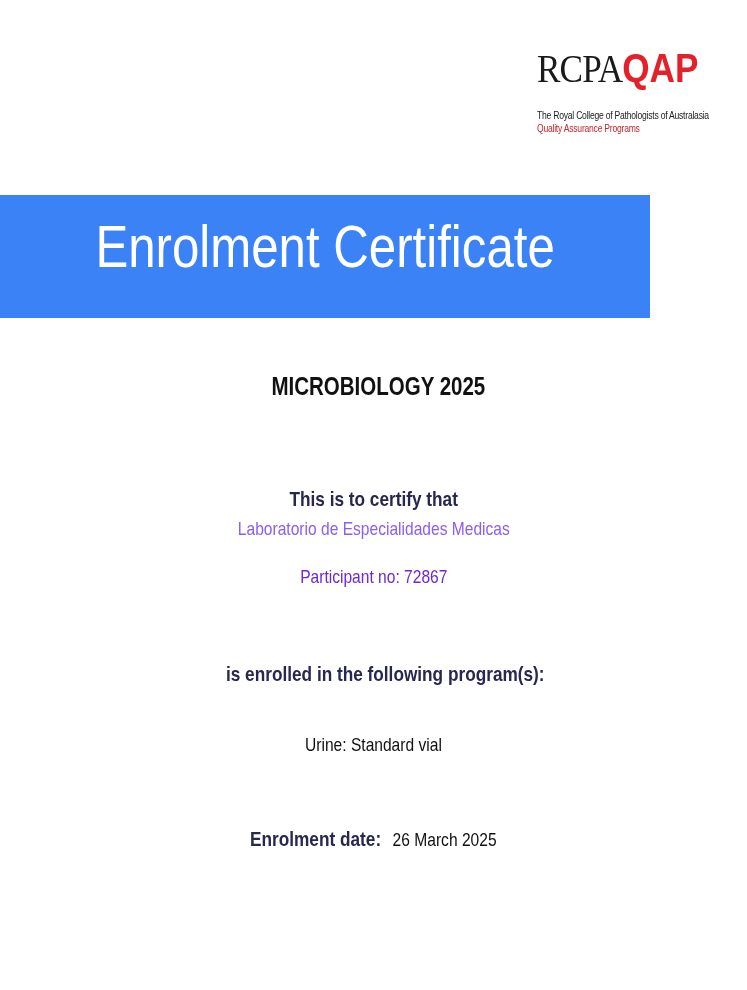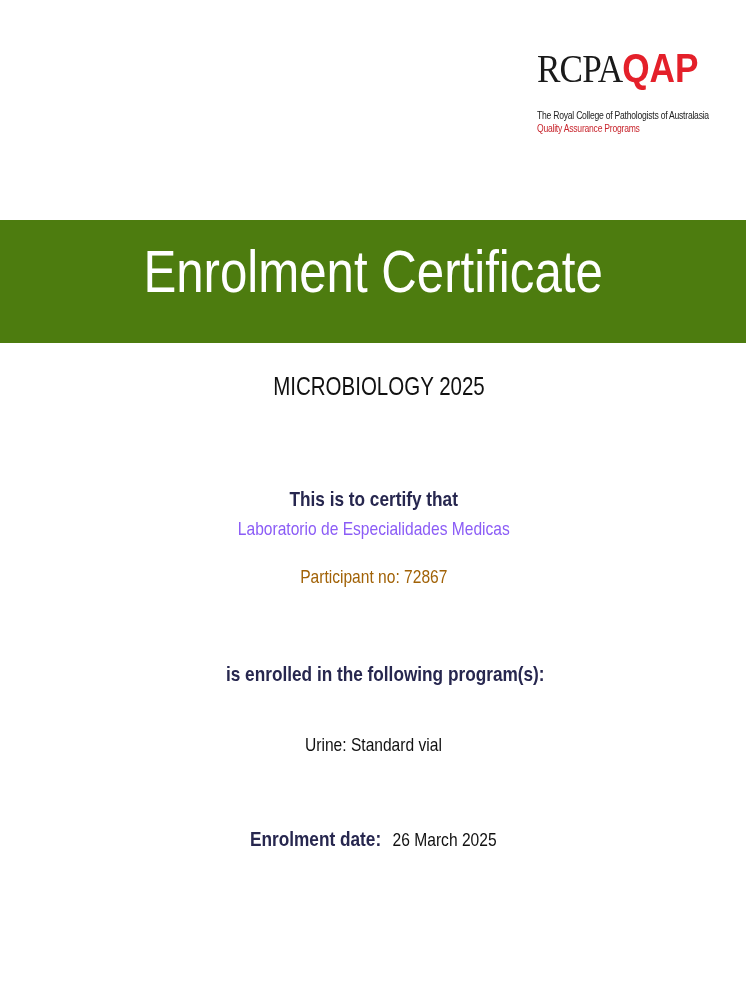--- a/index.html
+++ b/index.html
@@ -2,28 +2,28 @@
 <html><head>
 <meta charset="utf-8">
 <style>
   html, body { margin:0; padding:0; background:#ffffff; }
   body { width:747px; height:990px; position:relative; overflow:hidden; font-family:"Liberation Sans", sans-serif; }
   .logo { position:absolute; left:537px; top:48px; width:200px; }
   .logo-main { font-family:"Liberation Serif", serif; font-size:40px; line-height:40px; color:#1a1a1a; letter-spacing:-1px; white-space:nowrap; transform:scaleX(0.88); transform-origin:left top; }
   .logo-qap { font-family:"Liberation Sans", sans-serif; font-weight:bold; color:#e4202a; letter-spacing:0; }
   .logo-line1 { font-size:11px; color:#222; margin-top:20px; white-space:nowrap; transform:scaleX(0.78); transform-origin:left top; letter-spacing:-0.3px; }
   .logo-line2 { font-size:11px; color:#c8262e; margin-top:1px; white-space:nowrap; transform:scaleX(0.78); transform-origin:left top; letter-spacing:-0.3px; }
-  .banner { position:absolute; left:0; top:220px; width:746px; height:123px; background:#4d7c0f; }
+  .banner { position:absolute; left:0; top:195px; width:650px; height:123px; background:#3b82f6; }
   .banner-title { position:absolute; left:0; right:0; top:17px; text-align:center; color:#ffffff; font-size:60px; line-height:70px; }
   .condensed { display:inline-block; transform:scaleX(0.82); transform-origin:center; white-space:nowrap; }
   .line { position:absolute; left:0; right:0; text-align:center; white-space:nowrap; }
-  .program-year { top:372px; font-size:25px; font-weight:normal; color:#111111;padding-left:10px; }
+  .program-year { top:372px; font-size:25px; font-weight:bold; color:#111111;padding-left:10px; }
   .certify { top:471px; font-size:21px; font-weight:bold; color:#27274f;margin-top:16px; }
   .lab-name { top:518px; font-size:19px; color:#8b5cf6; }
-  .participant { top:566px; font-size:19px; color:#a16207; }
+  .participant { top:566px; font-size:19px; color:#6d28d9; }
   .enrolled { top:662px; font-size:21px; font-weight:bold; color:#27274f;padding-left:23px; }
   .program { top:710px; font-size:19px; color:#111111;margin-top:24px; }
   .date-row { top:802px; font-size:21px;margin-top:25px; }
   .date-label { font-weight:bold; color:#27274f; }
   .date-value { font-size:19px; color:#111111; margin-left:14px; }
 </style>
 </head>
 <body>
 
 <div class="logo">

